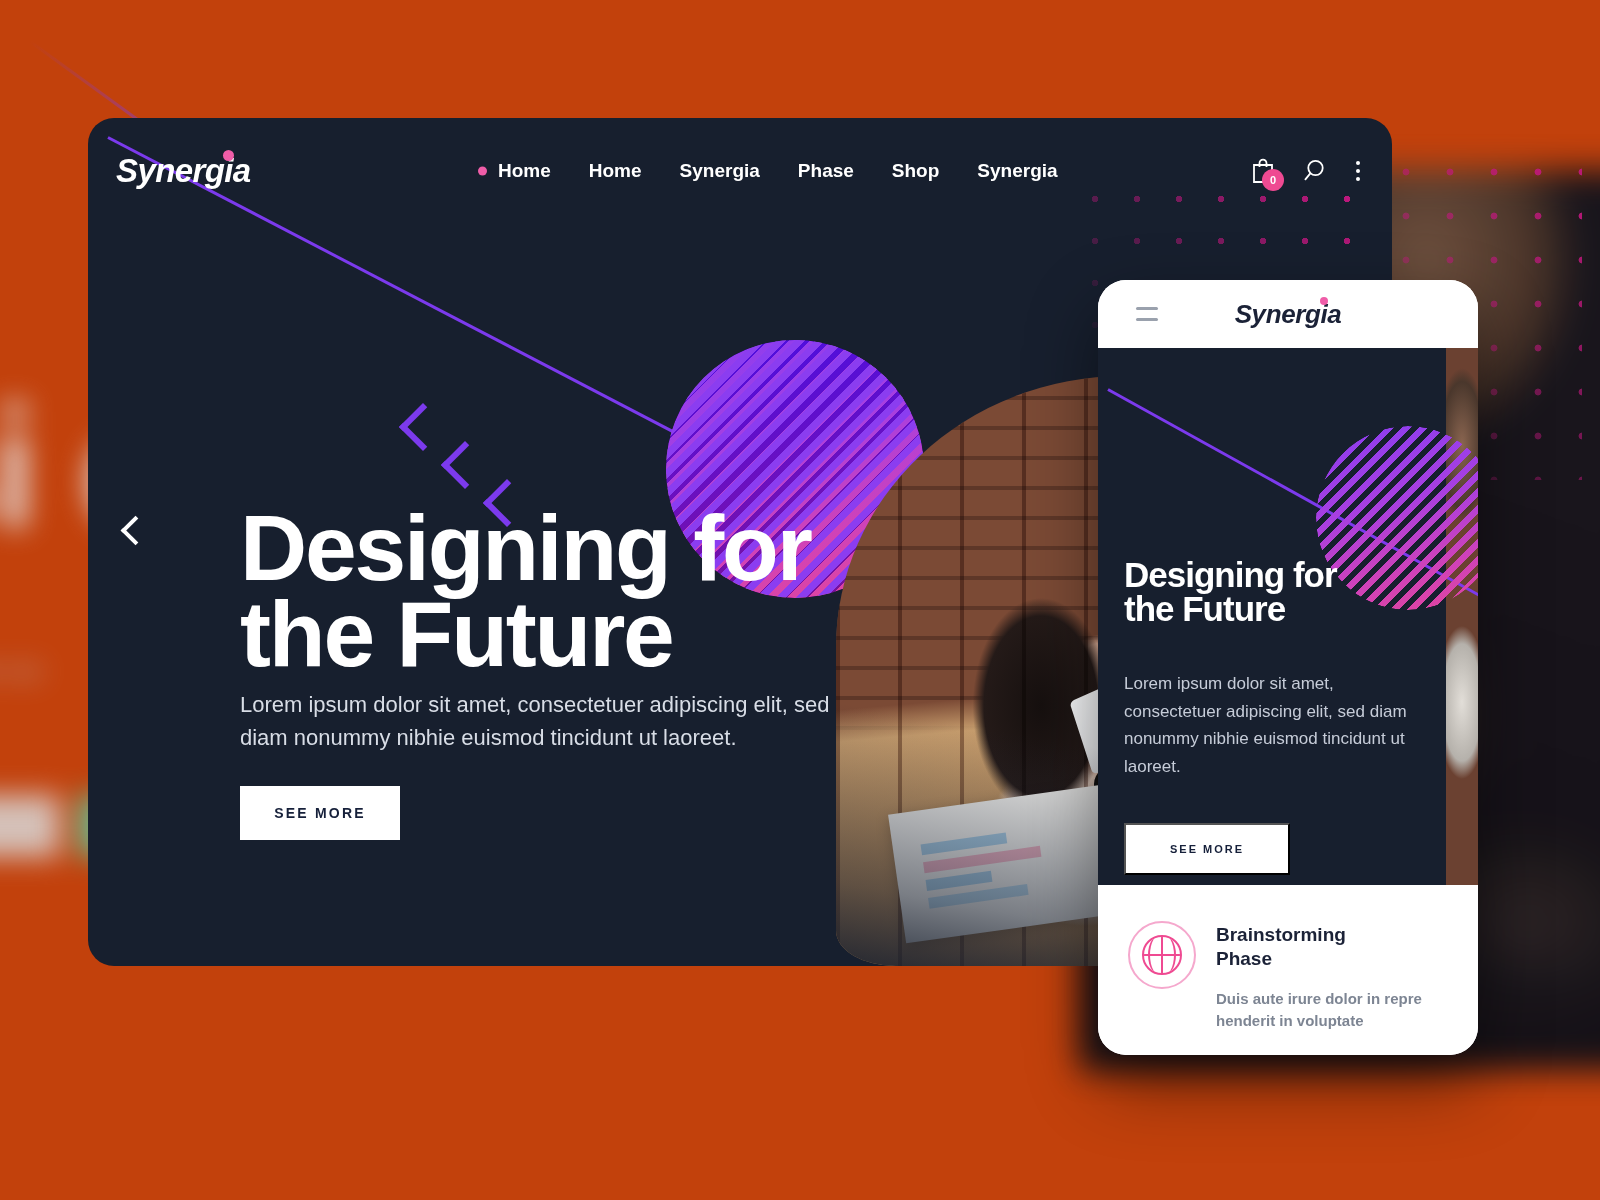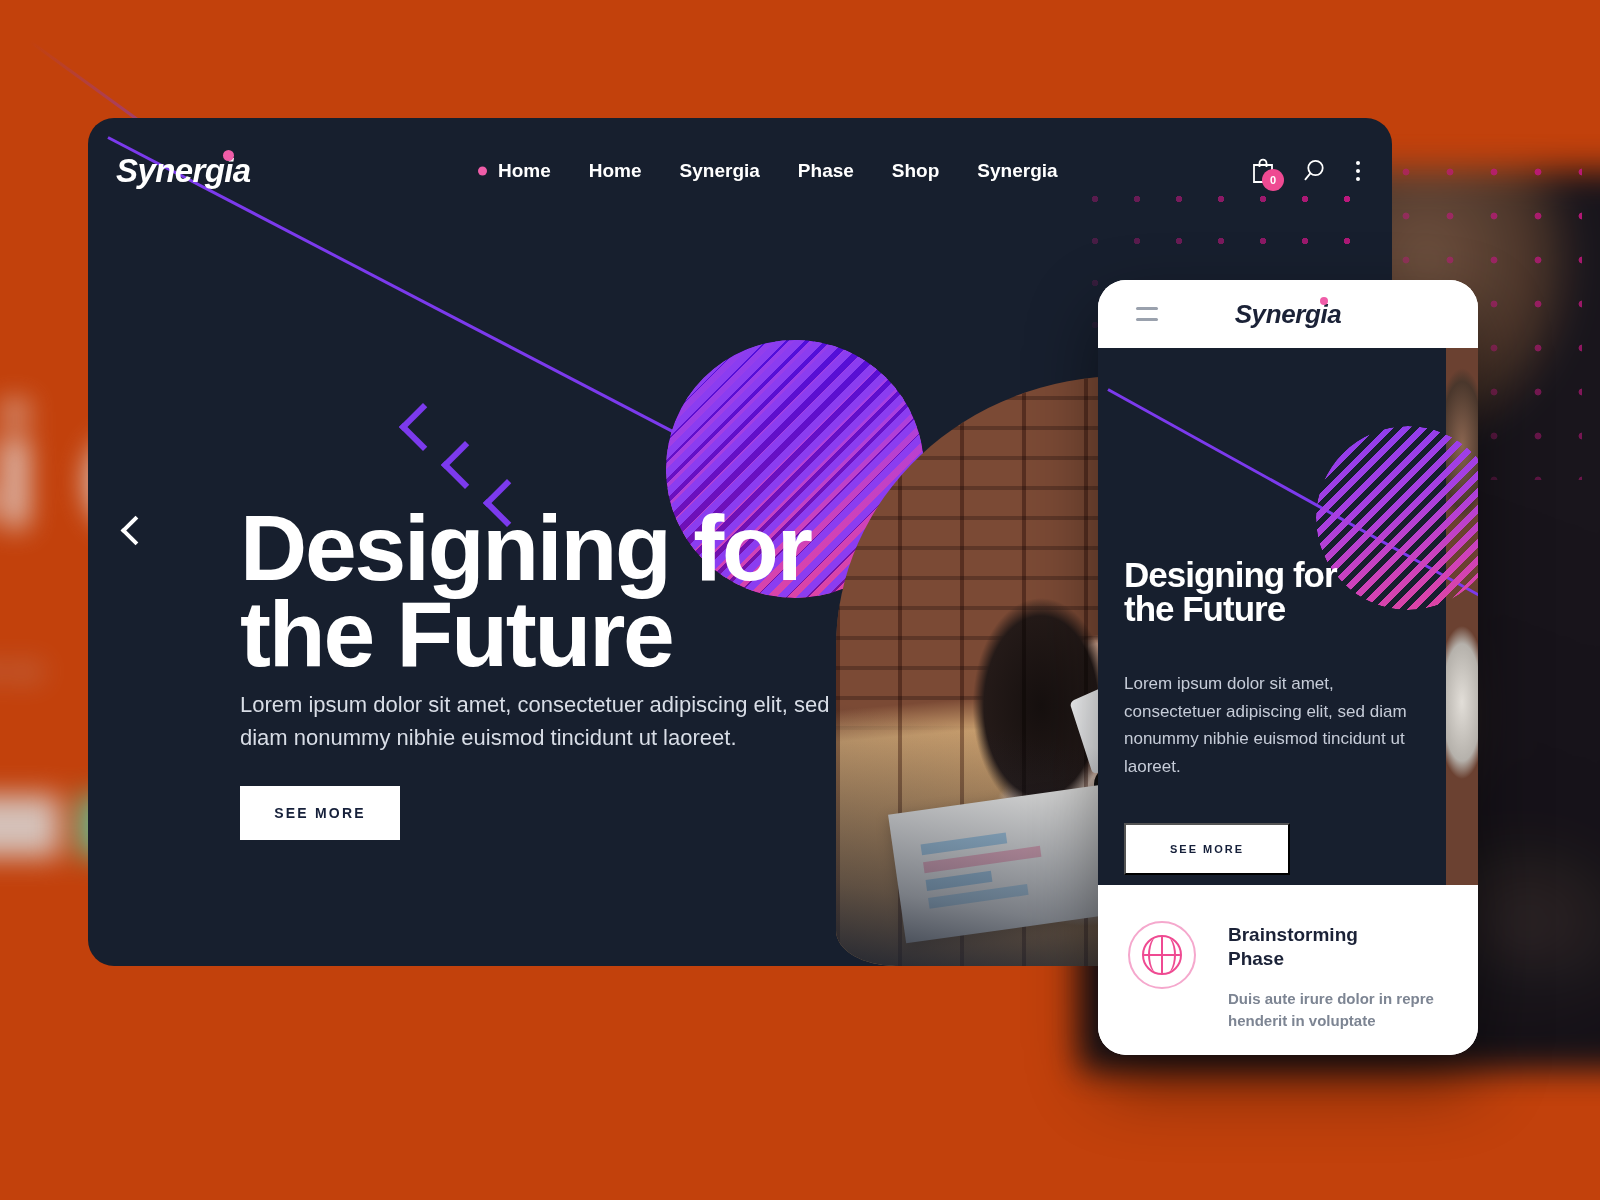--- a/index.html
+++ b/index.html
@@ -550,21 +550,21 @@
     text-transform: uppercase;
     cursor: pointer;
   }
 
   .ph-feature {
     position: relative;
     height: 170px;
     background: #ffffff;
     padding: 36px 18px 0 30px;
     display: flex;
-    gap: 32px;
+    gap: 20px;
   }
   .ph-feat-icon {
     flex: 0 0 auto;
     width: 68px; height: 68px;
     border-radius: 50%;
     border: 2px solid #f5a8cd;
     display: flex;
     align-items: center;
     justify-content: center;
   }

